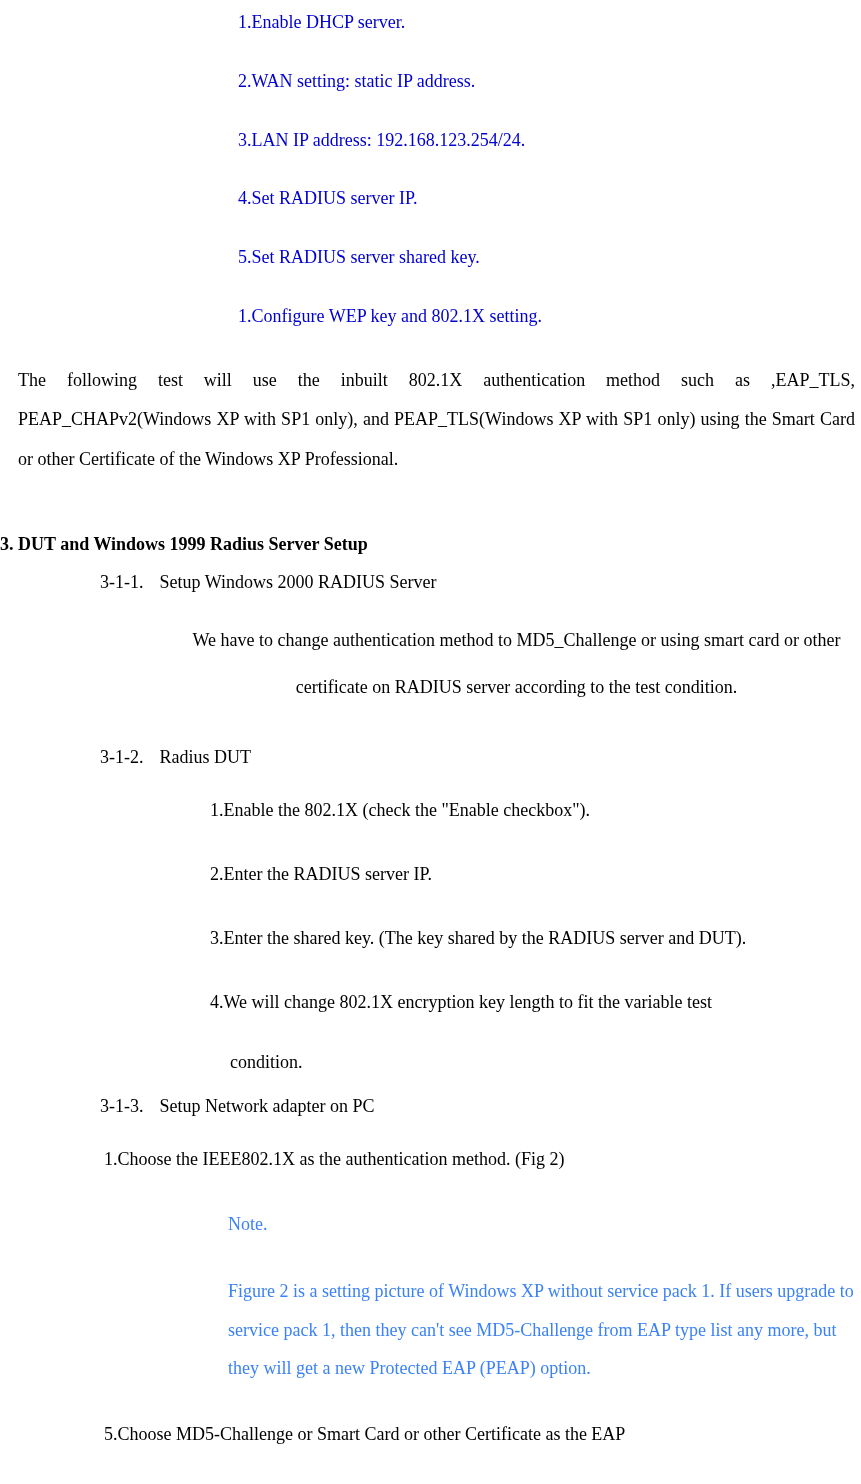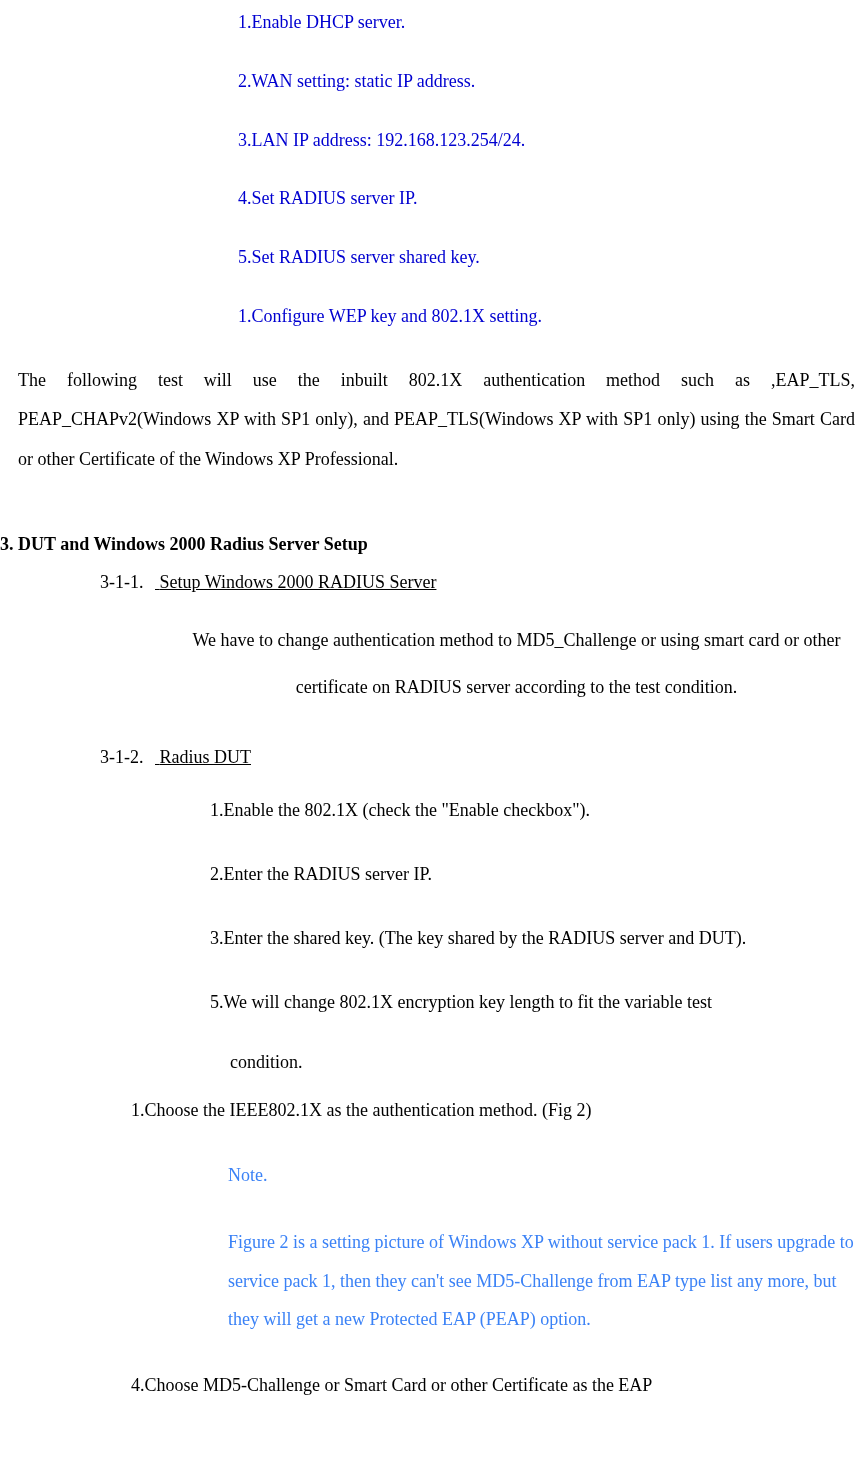--- a/index.html
+++ b/index.html
@@ -29,39 +29,38 @@
     }
     .section-header {
       font-weight: bold;
       margin-top: 50px;
       margin-left: -18px;
       margin-bottom: 10px;
     }
     .sub-item {
       margin-left: 82px;
       margin-bottom: 20px;
-      text-decoration: underline;
     }
     .sub-item-label {
       display: inline-block;
       width: 55px;
     }
     .sub-desc {
       margin-left: 160px;
       margin-bottom: 32px;
       line-height: 2.6;
       text-align: center;
     }
     .sub-num {
       margin-left: 192px;
       margin-bottom: 28px;
       line-height: 2.0;
     }
     .sub-num-3 {
-      margin-left: 113px;
+      margin-left: 86px;
       margin-bottom: 28px;
       line-height: 2.0;
     }
     .indent-condition {
       margin-left: 212px;
       margin-bottom: 16px;
     }
     .note-block {
       margin-left: 210px;
       color: #3b82f6;
@@ -76,36 +75,40 @@
 
   <div class="numbered-blue blue">1.Enable DHCP server.</div>
   <div class="numbered-blue blue">2.WAN setting: static IP address.</div>
   <div class="numbered-blue blue">3.LAN IP address: 192.168.123.254/24.</div>
   <div class="numbered-blue blue">4.Set RADIUS server IP.</div>
   <div class="numbered-blue blue">5.Set RADIUS server shared key.</div>
   <div class="numbered-blue blue">1.Configure WEP key and 802.1X setting.</div>
 
   <div class="para">The following test will use the inbuilt 802.1X authentication method such as ,EAP_TLS, PEAP_CHAPv2(Windows XP with SP1 only), and PEAP_TLS(Windows XP with SP1 only) using the Smart Card or other Certificate of the Windows XP Professional.</div>
 
-  <div class="section-header">3. DUT and Windows 2000 Radius Server Setup</div>
+  <div class="section-header">3. DUT and Windows 1999 Radius Server Setup</div>
 
   <div class="sub-item">
     <span class="sub-item-label">3-1-1.</span>
     <span>Setup Windows 2000 RADIUS Server</span>
   </div>
   <div class="sub-desc">We have to change authentication method to MD5_Challenge or using smart card or other certificate on RADIUS server according to the test condition.</div>
 
   <div class="sub-item">
     <span class="sub-item-label">3-1-2.</span>
     <span>Radius DUT</span>
   </div>
   <div class="sub-num">1.Enable the 802.1X (check the "Enable checkbox").</div>
   <div class="sub-num">2.Enter the RADIUS server IP.</div>
   <div class="sub-num">3.Enter the shared key. (The key shared by the RADIUS server and DUT).</div>
-  <div class="sub-num">5.We will change 802.1X encryption key length to fit the variable test</div>
+  <div class="sub-num">4.We will change 802.1X encryption key length to fit the variable test</div>
   <div class="indent-condition">condition.</div>
 
+  <div class="sub-item">
+    <span class="sub-item-label">3-1-3.</span>
+    <span>Setup Network adapter on PC</span>
+  </div>
   <div class="sub-num-3">1.Choose the IEEE802.1X as the authentication method. (Fig 2)</div>
   <div class="note-block">Note.</div>
   <div class="note-block">Figure 2 is a setting picture of Windows XP without service pack 1. If users upgrade to service pack 1, then they can't see MD5-Challenge from EAP type list any more, but they will get a new Protected EAP (PEAP) option.</div>
-  <div class="sub-num-3">4.Choose MD5-Challenge or Smart Card or other Certificate as the EAP</div>
+  <div class="sub-num-3">5.Choose MD5-Challenge or Smart Card or other Certificate as the EAP</div>
 
 </div>
 
 </body></html>

